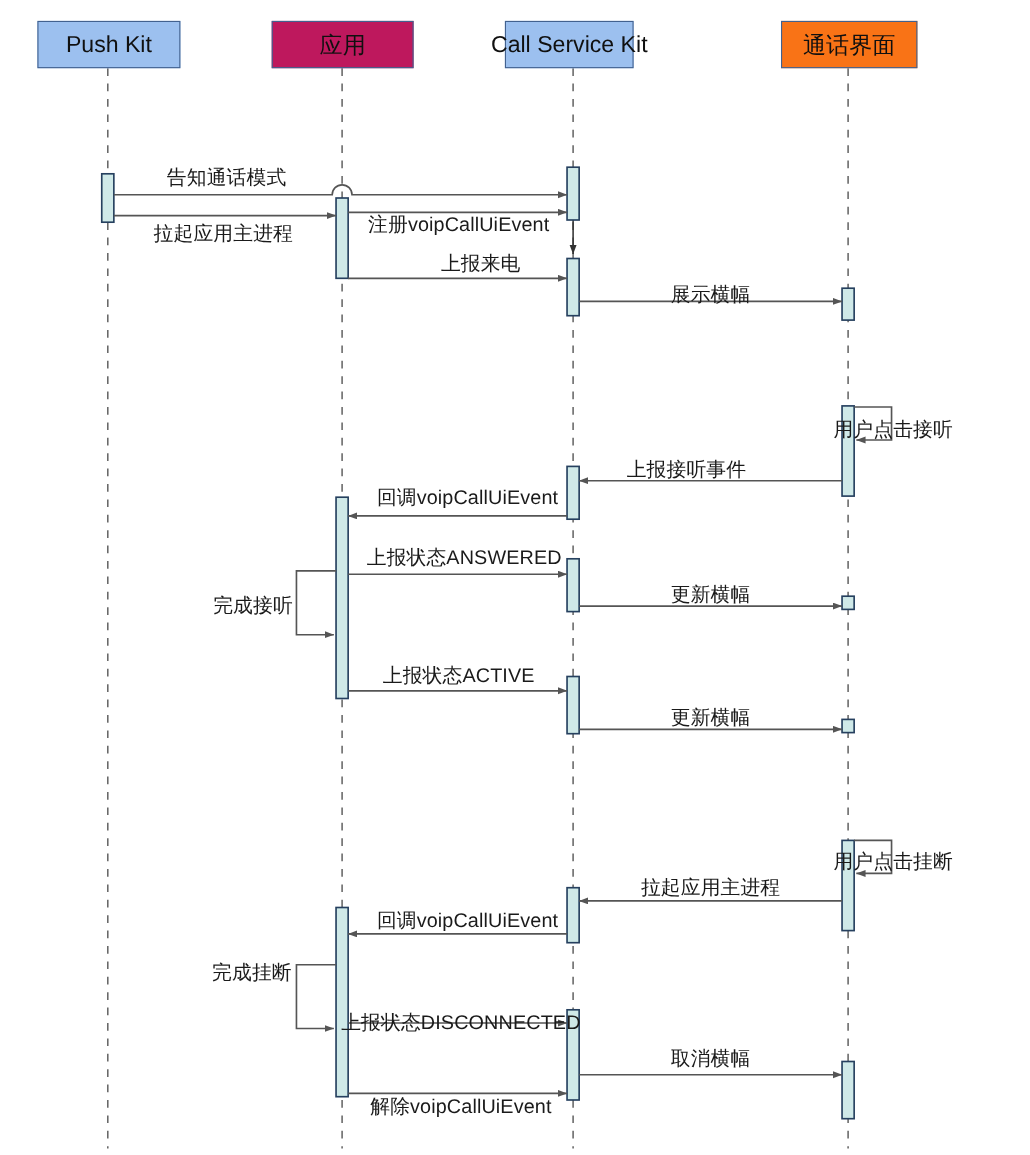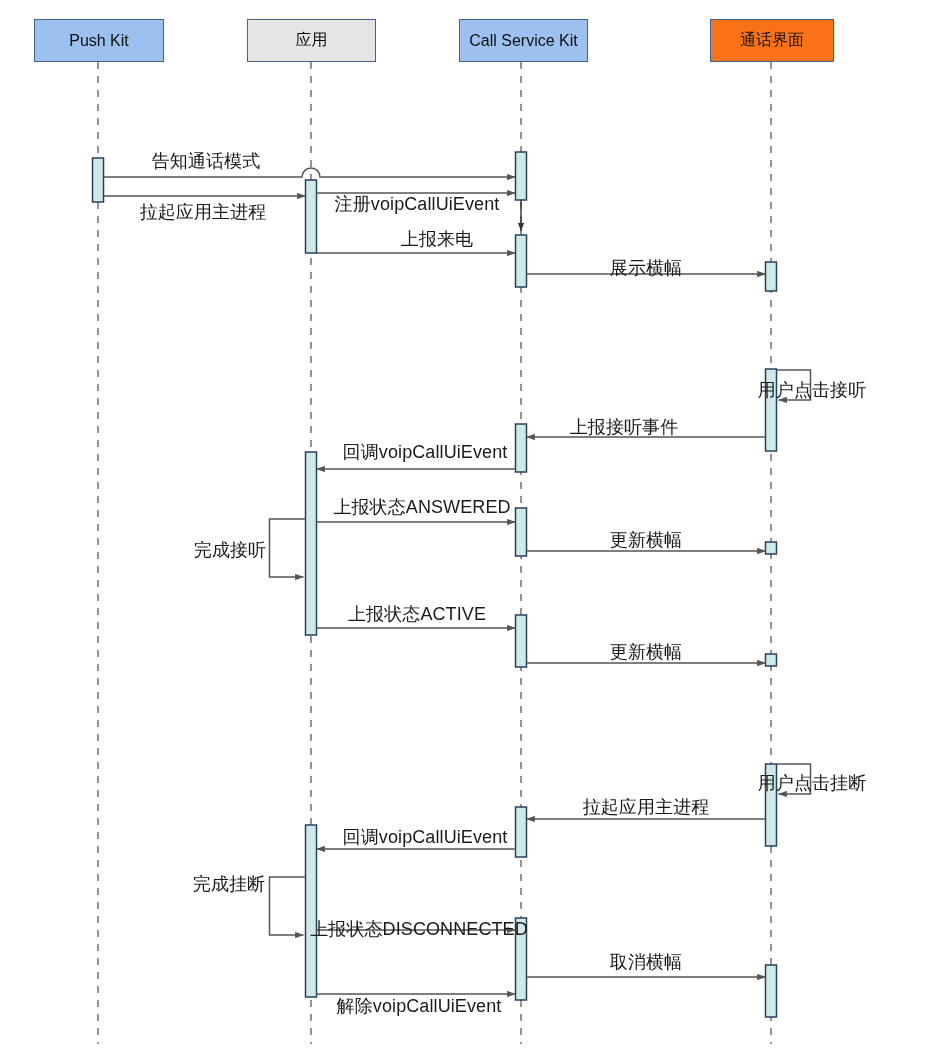--- a/index.html
+++ b/index.html
@@ -10,21 +10,21 @@
   }
   #canvas{position:absolute;left:0;top:0;width:936px;height:1050px;}
   .lbl{
     position:absolute;color:#1a1a1a;font-size:18px;line-height:1;
     white-space:nowrap;transform:translate(-50%,-50%);
     letter-spacing:0.1px;
   }
   .hdr{
     position:absolute;display:flex;align-items:center;justify-content:center;
     background:#9cc0ef;border:1.6px solid #42618f;box-sizing:border-box;
-    color:#101010;font-size:16px;white-space:nowrap;
+    color:#101010;font-size:21px;white-space:nowrap;
   }
 </style>
 </head>
 <body>
 
 <svg id="canvas" xmlns="http://www.w3.org/2000/svg" width="936" height="1050">
   <defs>
     <marker id="arrowSolid" markerWidth="9" markerHeight="9" refX="8.4" refY="3.2" orient="auto" markerUnits="userSpaceOnUse">
       <path d="M0,0 L8.6,3.2 L0,6.4 z" fill="#555555"></path>
     </marker>
@@ -79,22 +79,22 @@
       <path d="M515.5,849 H316.5" fill="none" stroke="#555555" stroke-width="1.5" marker-end="url(#arrowSolid)"></path>
       <path d="M305.5,877 H269.5 V935 H303.5" fill="none" stroke="#555555" stroke-width="1.5" marker-end="url(#arrowSolid)"></path>
       <path d="M316.5,930 H515.5" fill="none" stroke="#555555" stroke-width="1.5" marker-end="url(#arrowSolid)"></path>
       <path d="M526.5,977 H765.5" fill="none" stroke="#555555" stroke-width="1.5" marker-end="url(#arrowSolid)"></path>
       <path d="M316.5,994 H515.5" fill="none" stroke="#555555" stroke-width="1.5" marker-end="url(#arrowSolid)"></path>
     </g>
 </svg>
 
 <div id="headers">
     <div class="hdr" style="left: 34px; top: 19px; width: 130px; height: 43px; background: rgb(156, 192, 239); border-color: rgb(66, 97, 143);">Push Kit</div>
-    <div class="hdr" style="left: 247px; top: 19px; width: 129px; height: 43px; background: #e5e5e5; border-color: rgb(66, 97, 143);">应用</div>
-    <div class="hdr" style="left: 459px; top: 19px; width: 129px; height: 43px; background: rgb(156, 192, 239); border-color: rgb(66, 97, 143);">Call Service Kit</div>
+    <div class="hdr" style="left: 247px; top: 19px; width: 129px; height: 43px; background: #be185d; border-color: rgb(66, 97, 143);">应用</div>
+    <div class="hdr" style="left: 459px; top: 19px; width: 117px; height: 43px; background: rgb(156, 192, 239); border-color: rgb(66, 97, 143);">Call Service Kit</div>
     <div class="hdr" style="left: 710px; top: 19px; width: 124px; height: 43px; background: #f97316; border-color: rgb(66, 97, 143);">通话界面</div>
   </div>
 <div id="labels">
     <div class="lbl" style="left: 206px; top: 161px;">告知通话模式</div>
     <div class="lbl" style="left: 203px; top: 212px;">拉起应用主进程</div>
     <div class="lbl" style="left: 417px; top: 204px;">注册voipCallUiEvent</div>
     <div class="lbl" style="left: 417px; top: 239px; margin-left: 20px;">上报来电</div>
     <div class="lbl" style="left: 646px; top: 268px;">展示横幅</div>
     <div class="lbl" style="left: 812px; top: 390px;">用户点击接听</div>
     <div class="lbl" style="left: 624px; top: 427px;">上报接听事件</div>

